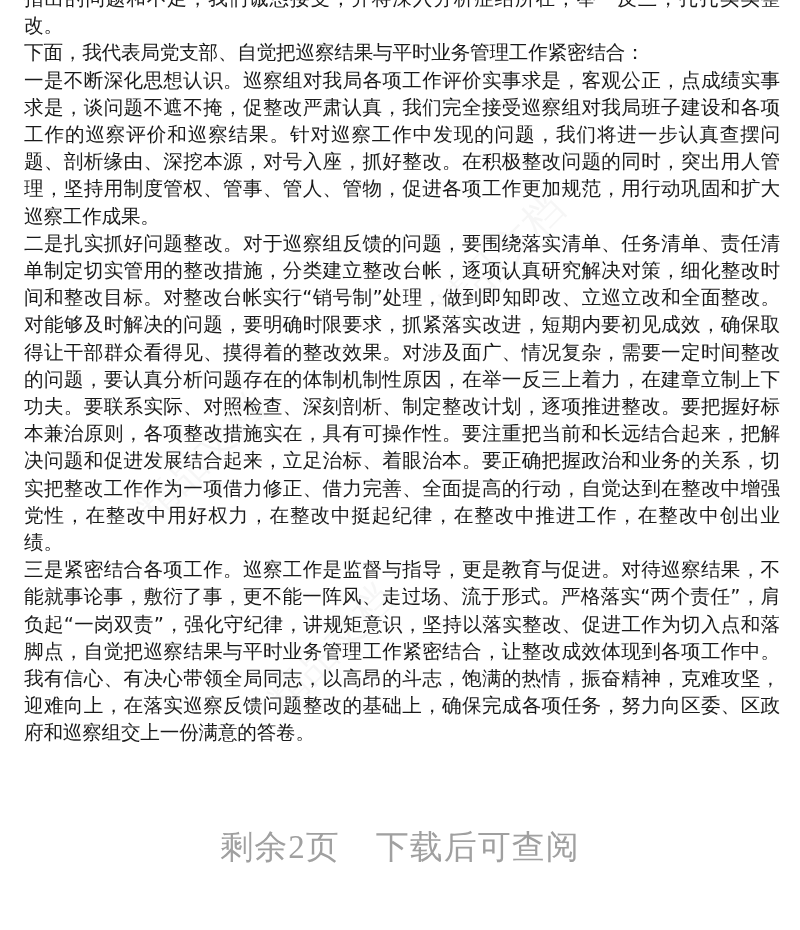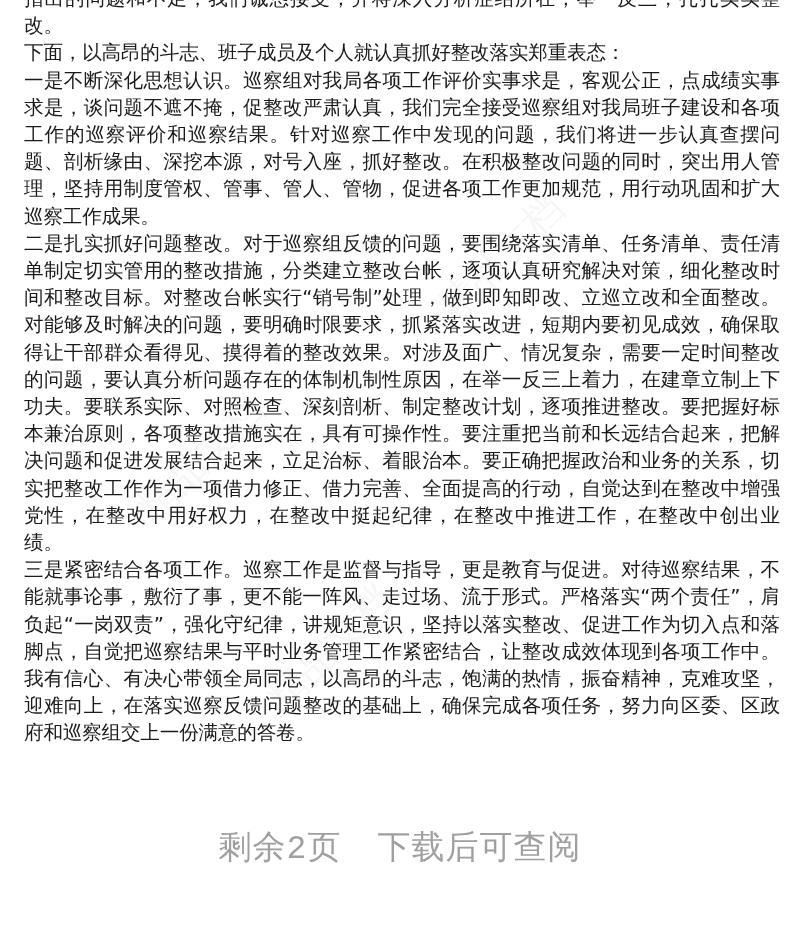--- a/index.html
+++ b/index.html
@@ -25,34 +25,34 @@
       color: rgba(0,0,0,0.035);
       transform: rotate(-45deg);
       pointer-events: none;
       white-space: nowrap;
     }
     .remaining {
       position: absolute;
       left: 0; top: 825px;
       width: 800px;
       text-align: center;
-      font-family: Liberation Mono, monospace;
+      font-family: Liberation Serif, serif;
       font-size: 33px;
       color: #a0a0a0;
       letter-spacing: 1px;
     }
     .remaining span { margin: 0 18px; }
   </style>
 </head>
 <body>
 
 <div class="page">
   <div class="content">
     <p>指出的问题和不足，我们诚恳接受，并将深入分析症结所在，举一反三，扎扎实实整改。</p>
-    <p>下面，以高昂的斗志、班子成员及个人就认真抓好整改落实郑重表态：</p>
+    <p>下面，我代表局党支部、自觉把巡察结果与平时业务管理工作紧密结合：</p>
     <p>一是不断深化思想认识。巡察组对我局各项工作评价实事求是，客观公正，点成绩实事求是，谈问题不遮不掩，促整改严肃认真，我们完全接受巡察组对我局班子建设和各项工作的巡察评价和巡察结果。针对巡察工作中发现的问题，我们将进一步认真查摆问题、剖析缘由、深挖本源，对号入座，抓好整改。在积极整改问题的同时，突出用人管理，坚持用制度管权、管事、管人、管物，促进各项工作更加规范，用行动巩固和扩大巡察工作成果。</p>
     <p>二是扎实抓好问题整改。对于巡察组反馈的问题，要围绕落实清单、任务清单、责任清单制定切实管用的整改措施，分类建立整改台帐，逐项认真研究解决对策，细化整改时间和整改目标。对整改台帐实行“销号制”处理，做到即知即改、立巡立改和全面整改。对能够及时解决的问题，要明确时限要求，抓紧落实改进，短期内要初见成效，确保取得让干部群众看得见、摸得着的整改效果。对涉及面广、情况复杂，需要一定时间整改的问题，要认真分析问题存在的体制机制性原因，在举一反三上着力，在建章立制上下功夫。要联系实际、对照检查、深刻剖析、制定整改计划，逐项推进整改。要把握好标本兼治原则，各项整改措施实在，具有可操作性。要注重把当前和长远结合起来，把解决问题和促进发展结合起来，立足治标、着眼治本。要正确把握政治和业务的关系，切实把整改工作作为一项借力修正、借力完善、全面提高的行动，自觉达到在整改中增强党性，在整改中用好权力，在整改中挺起纪律，在整改中推进工作，在整改中创出业绩。</p>
     <p>三是紧密结合各项工作。巡察工作是监督与指导，更是教育与促进。对待巡察结果，不能就事论事，敷衍了事，更不能一阵风、走过场、流于形式。严格落实“两个责任”，肩负起“一岗双责”，强化守纪律，讲规矩意识，坚持以落实整改、促进工作为切入点和落脚点，自觉把巡察结果与平时业务管理工作紧密结合，让整改成效体现到各项工作中。我有信心、有决心带领全局同志，以高昂的斗志，饱满的热情，振奋精神，克难攻坚，迎难向上，在落实巡察反馈问题整改的基础上，确保完成各项任务，努力向区委、区政府和巡察组交上一份满意的答卷。</p>
   </div>
 
   <div class="watermark" style="left:420px; top:230px;">精品文档</div>
   <div class="watermark" style="left:120px; top:430px;">精品文档</div>
   <div class="watermark" style="left:250px; top:620px;">精品文档</div>
 
   <div class="remaining">

